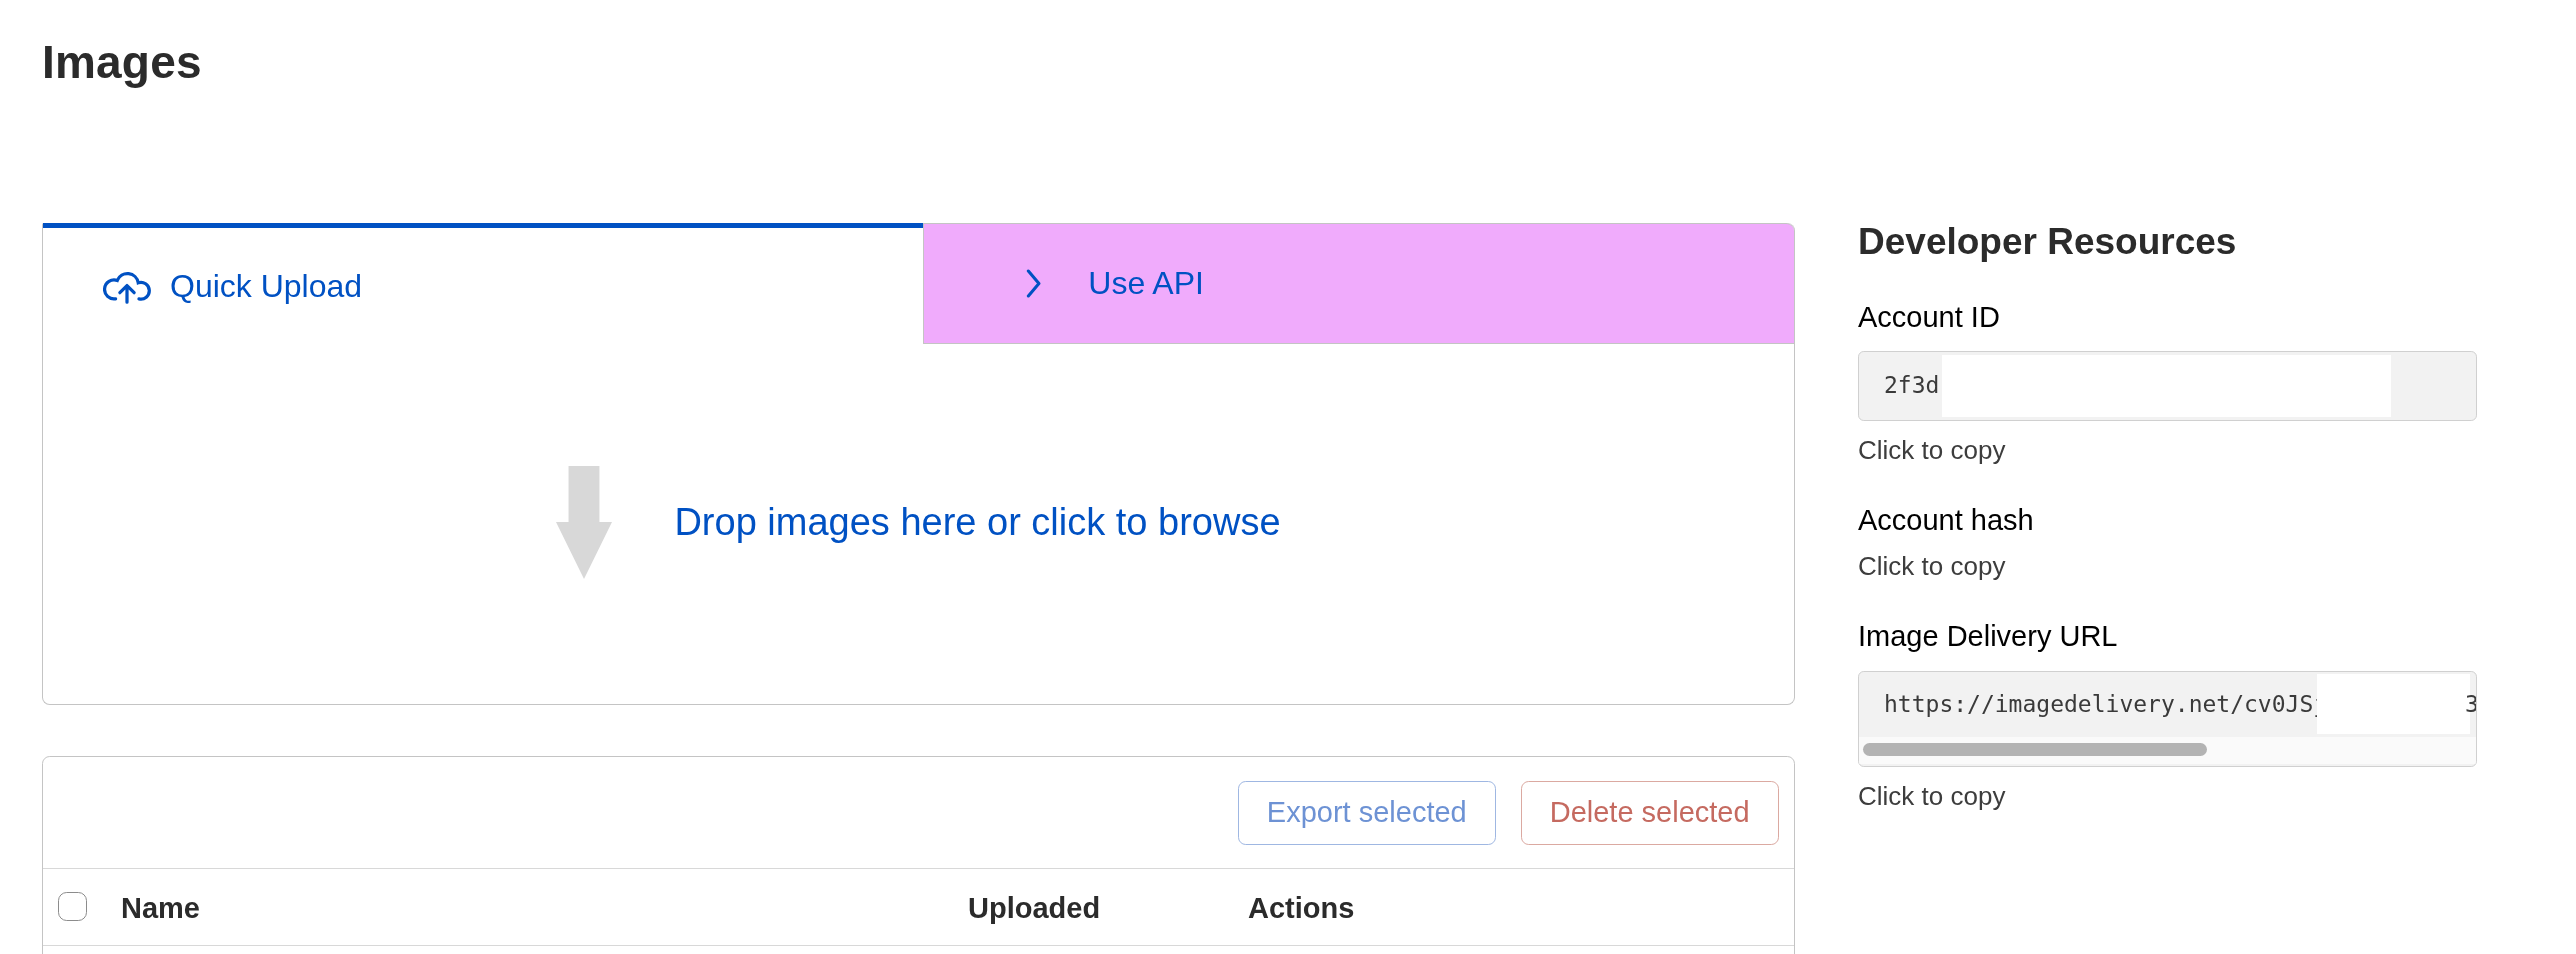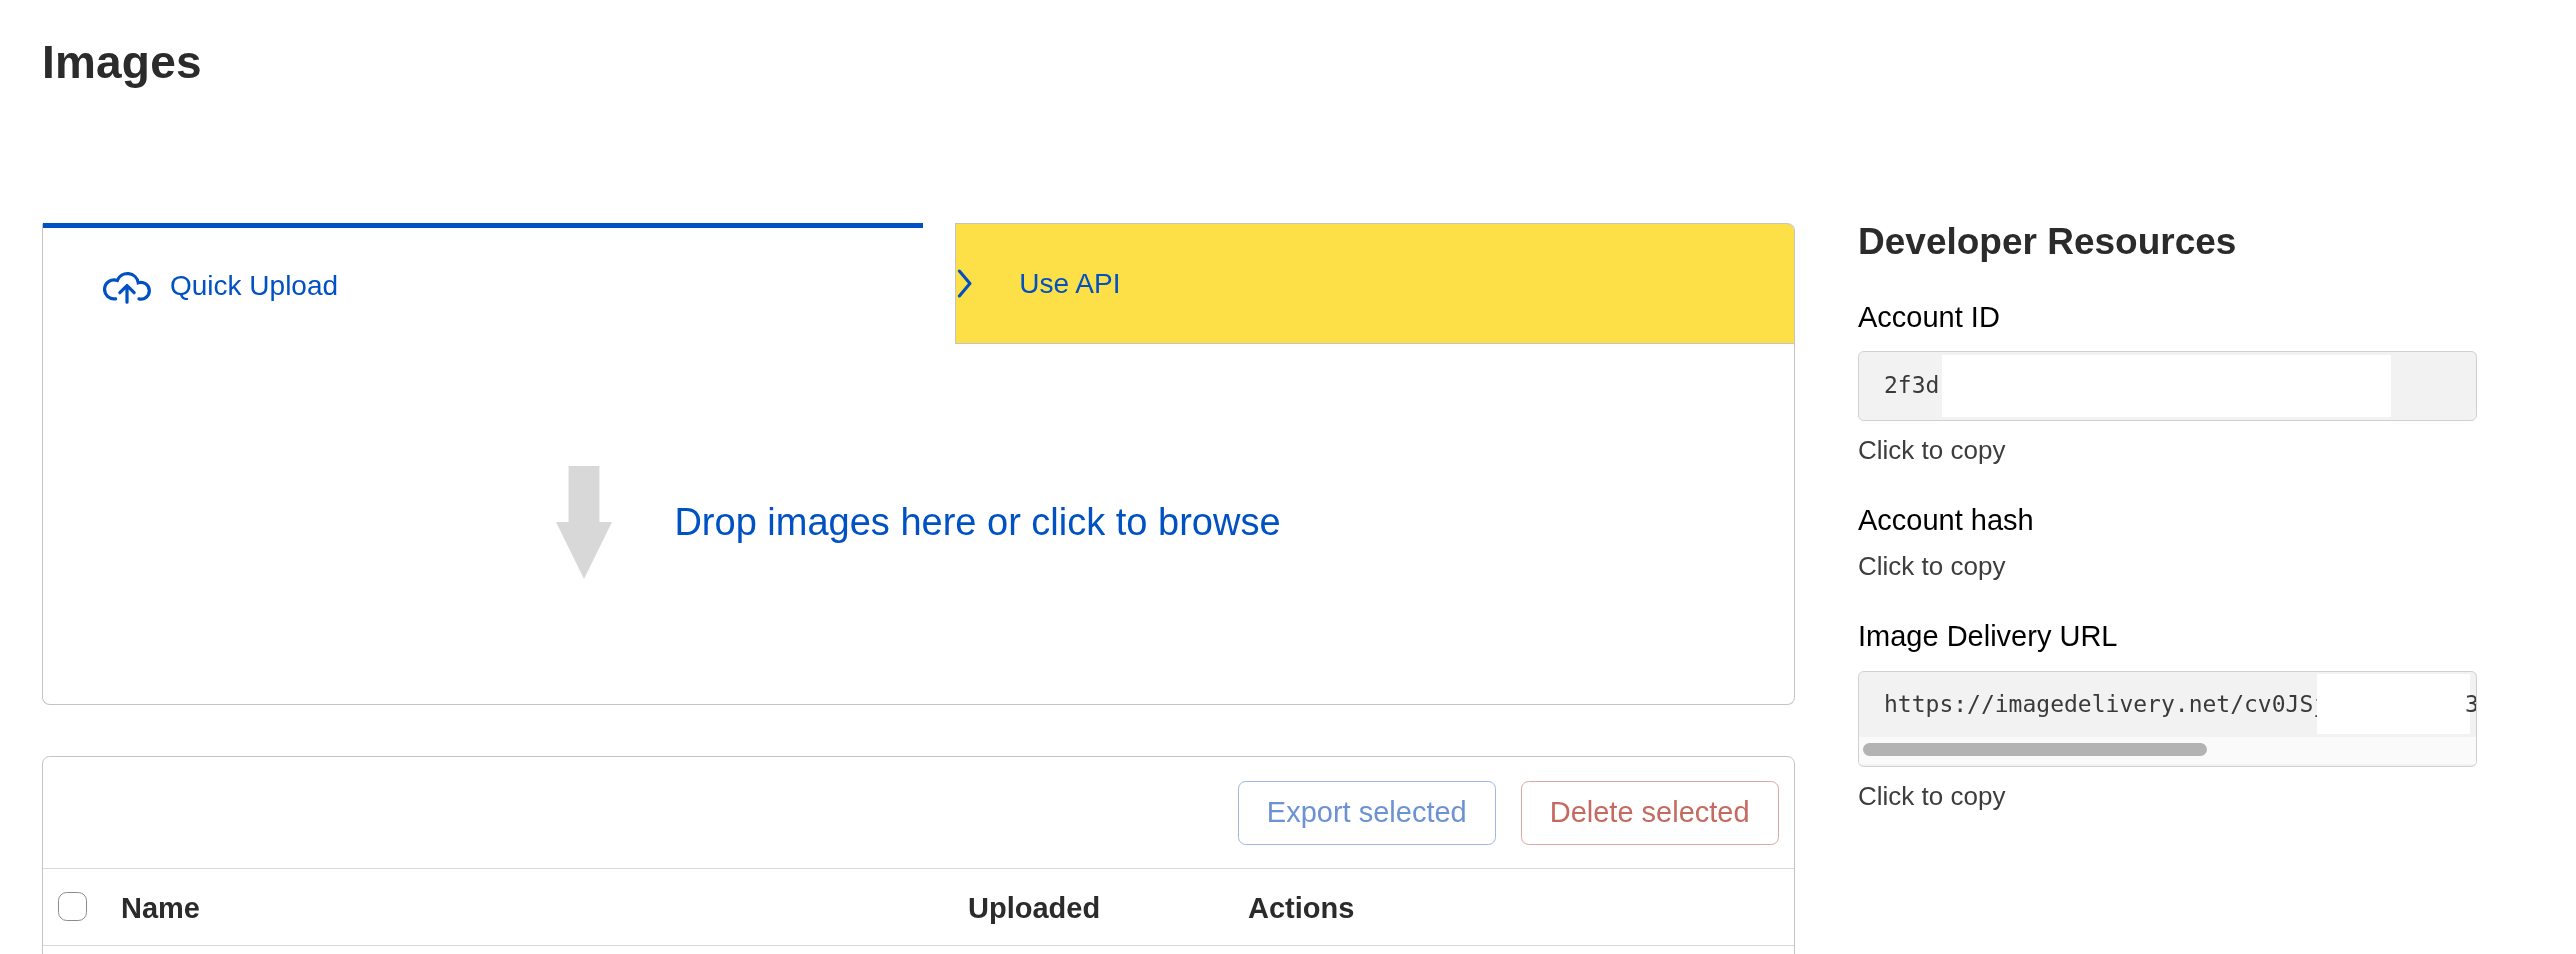--- a/index.html
+++ b/index.html
@@ -25,23 +25,23 @@
   }
   .tabs { display:flex; height:121px; }
   .tab { display:flex; align-items:center; cursor:pointer; }
   .tab-quick {
     width:880px; border-top:5.8px solid #0051c3; background:#fff;
     padding-left:60px;
   }
   .tab-api {
     flex:1; border-top:1.9px solid #c4c4c4; border-left:1.9px solid #c4c4c4;
     border-bottom:1.9px solid #c4c4c4; border-top-right-radius:7.7px;
-    background:#fde047;margin-left:32px;
+    padding-left:101px; background:#f0abfc;
   }
-  .tab-label { font-size:28px; color:#0051c3; }
+  .tab-label { font-size:32px; color:#0051c3; }
   .tab-quick .tab-label { margin-left:19px; }
   .tab-api .tab-label { margin-left:46px; }
   .icon-wrap { display:inline-flex; align-items:center; }
   
   .dropzone {
     height:357px; display:flex; align-items:center; justify-content:center;
     gap:62px; cursor:pointer;
   }
   .drop-label { font-size:38px; color:#0051c3; }
   

